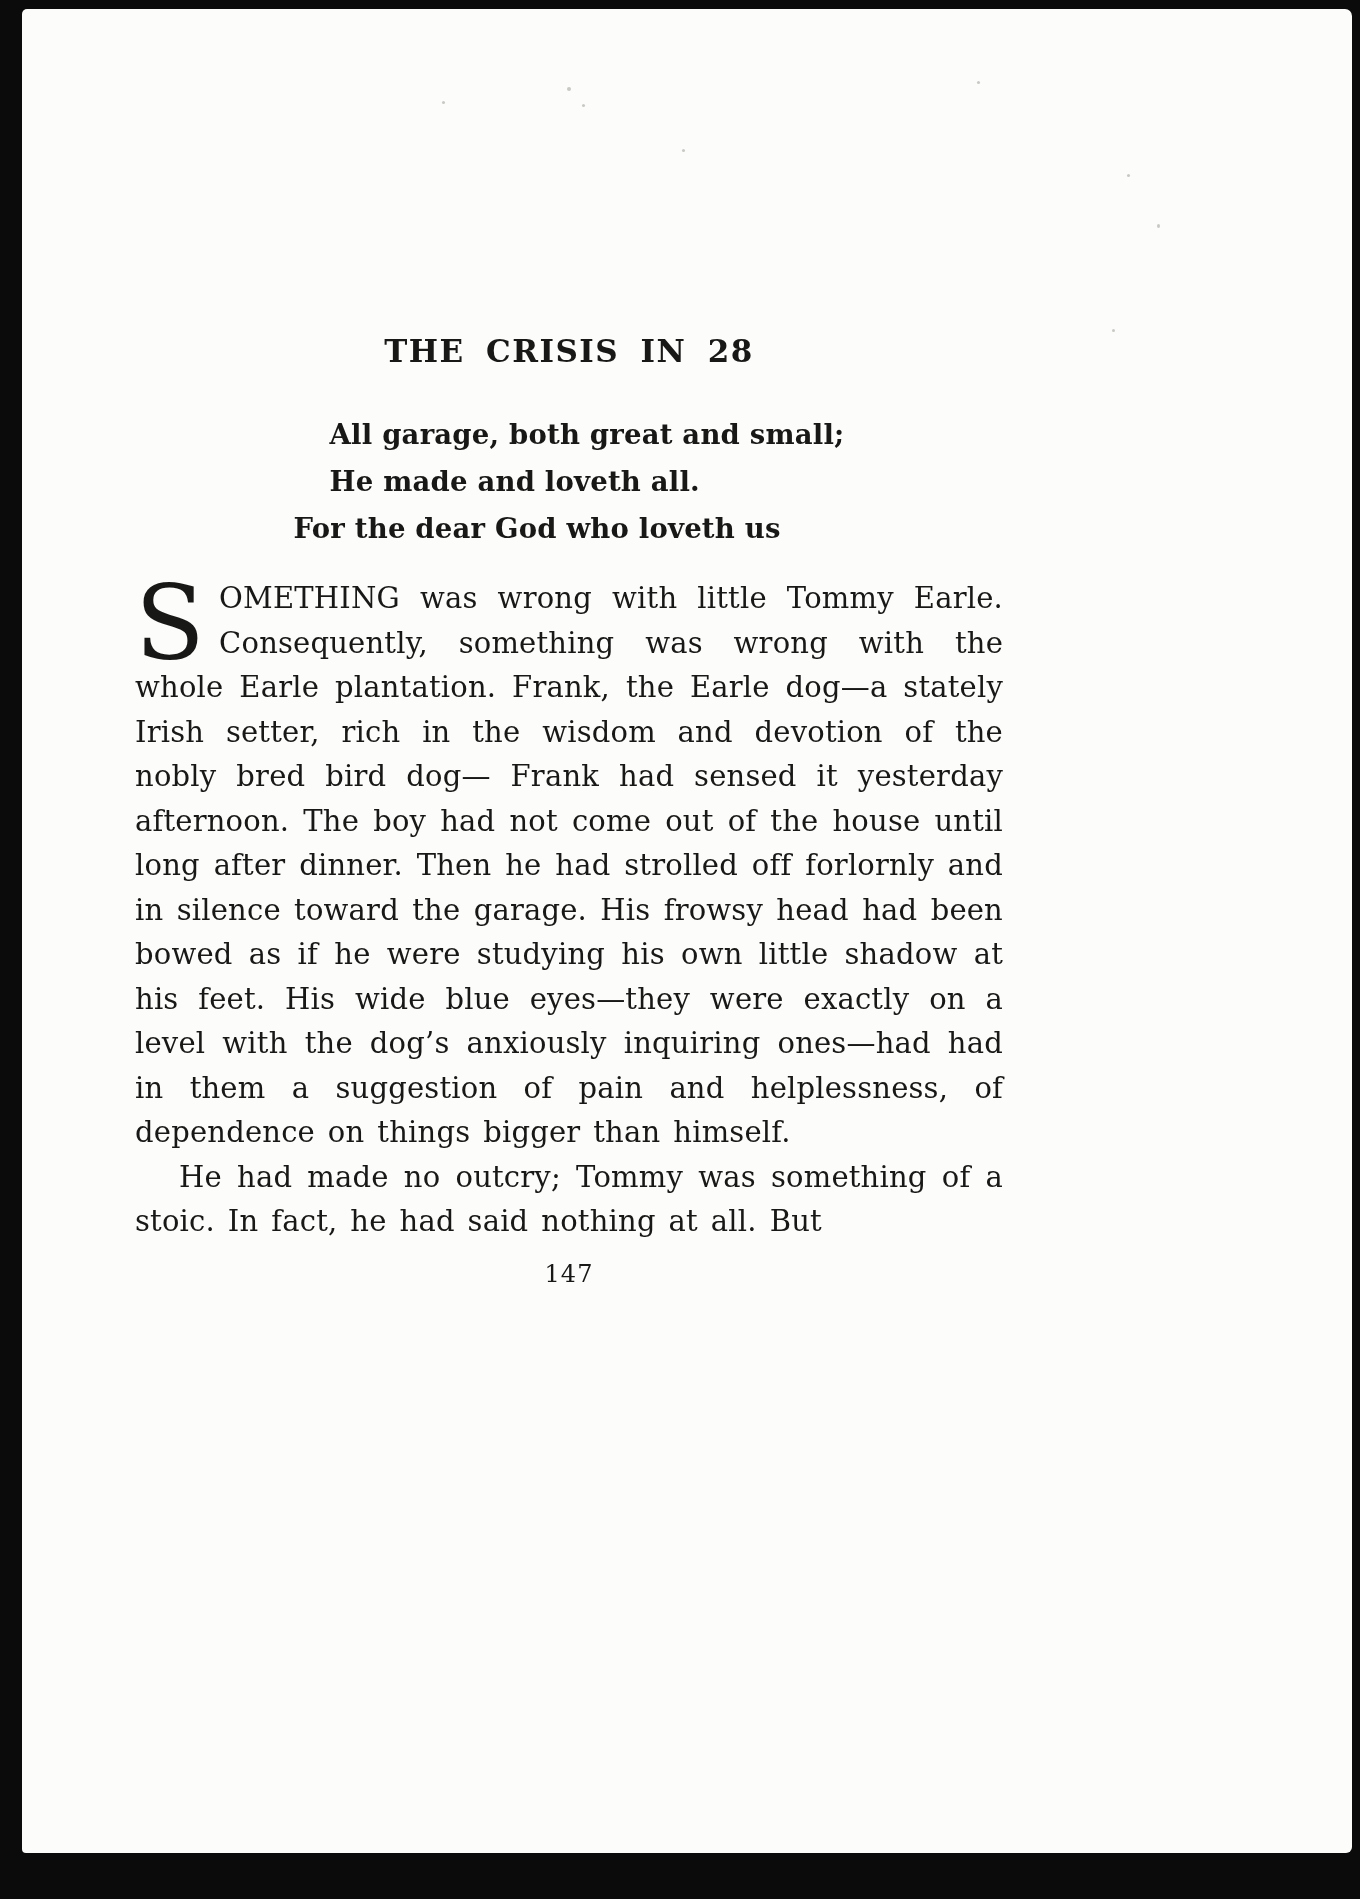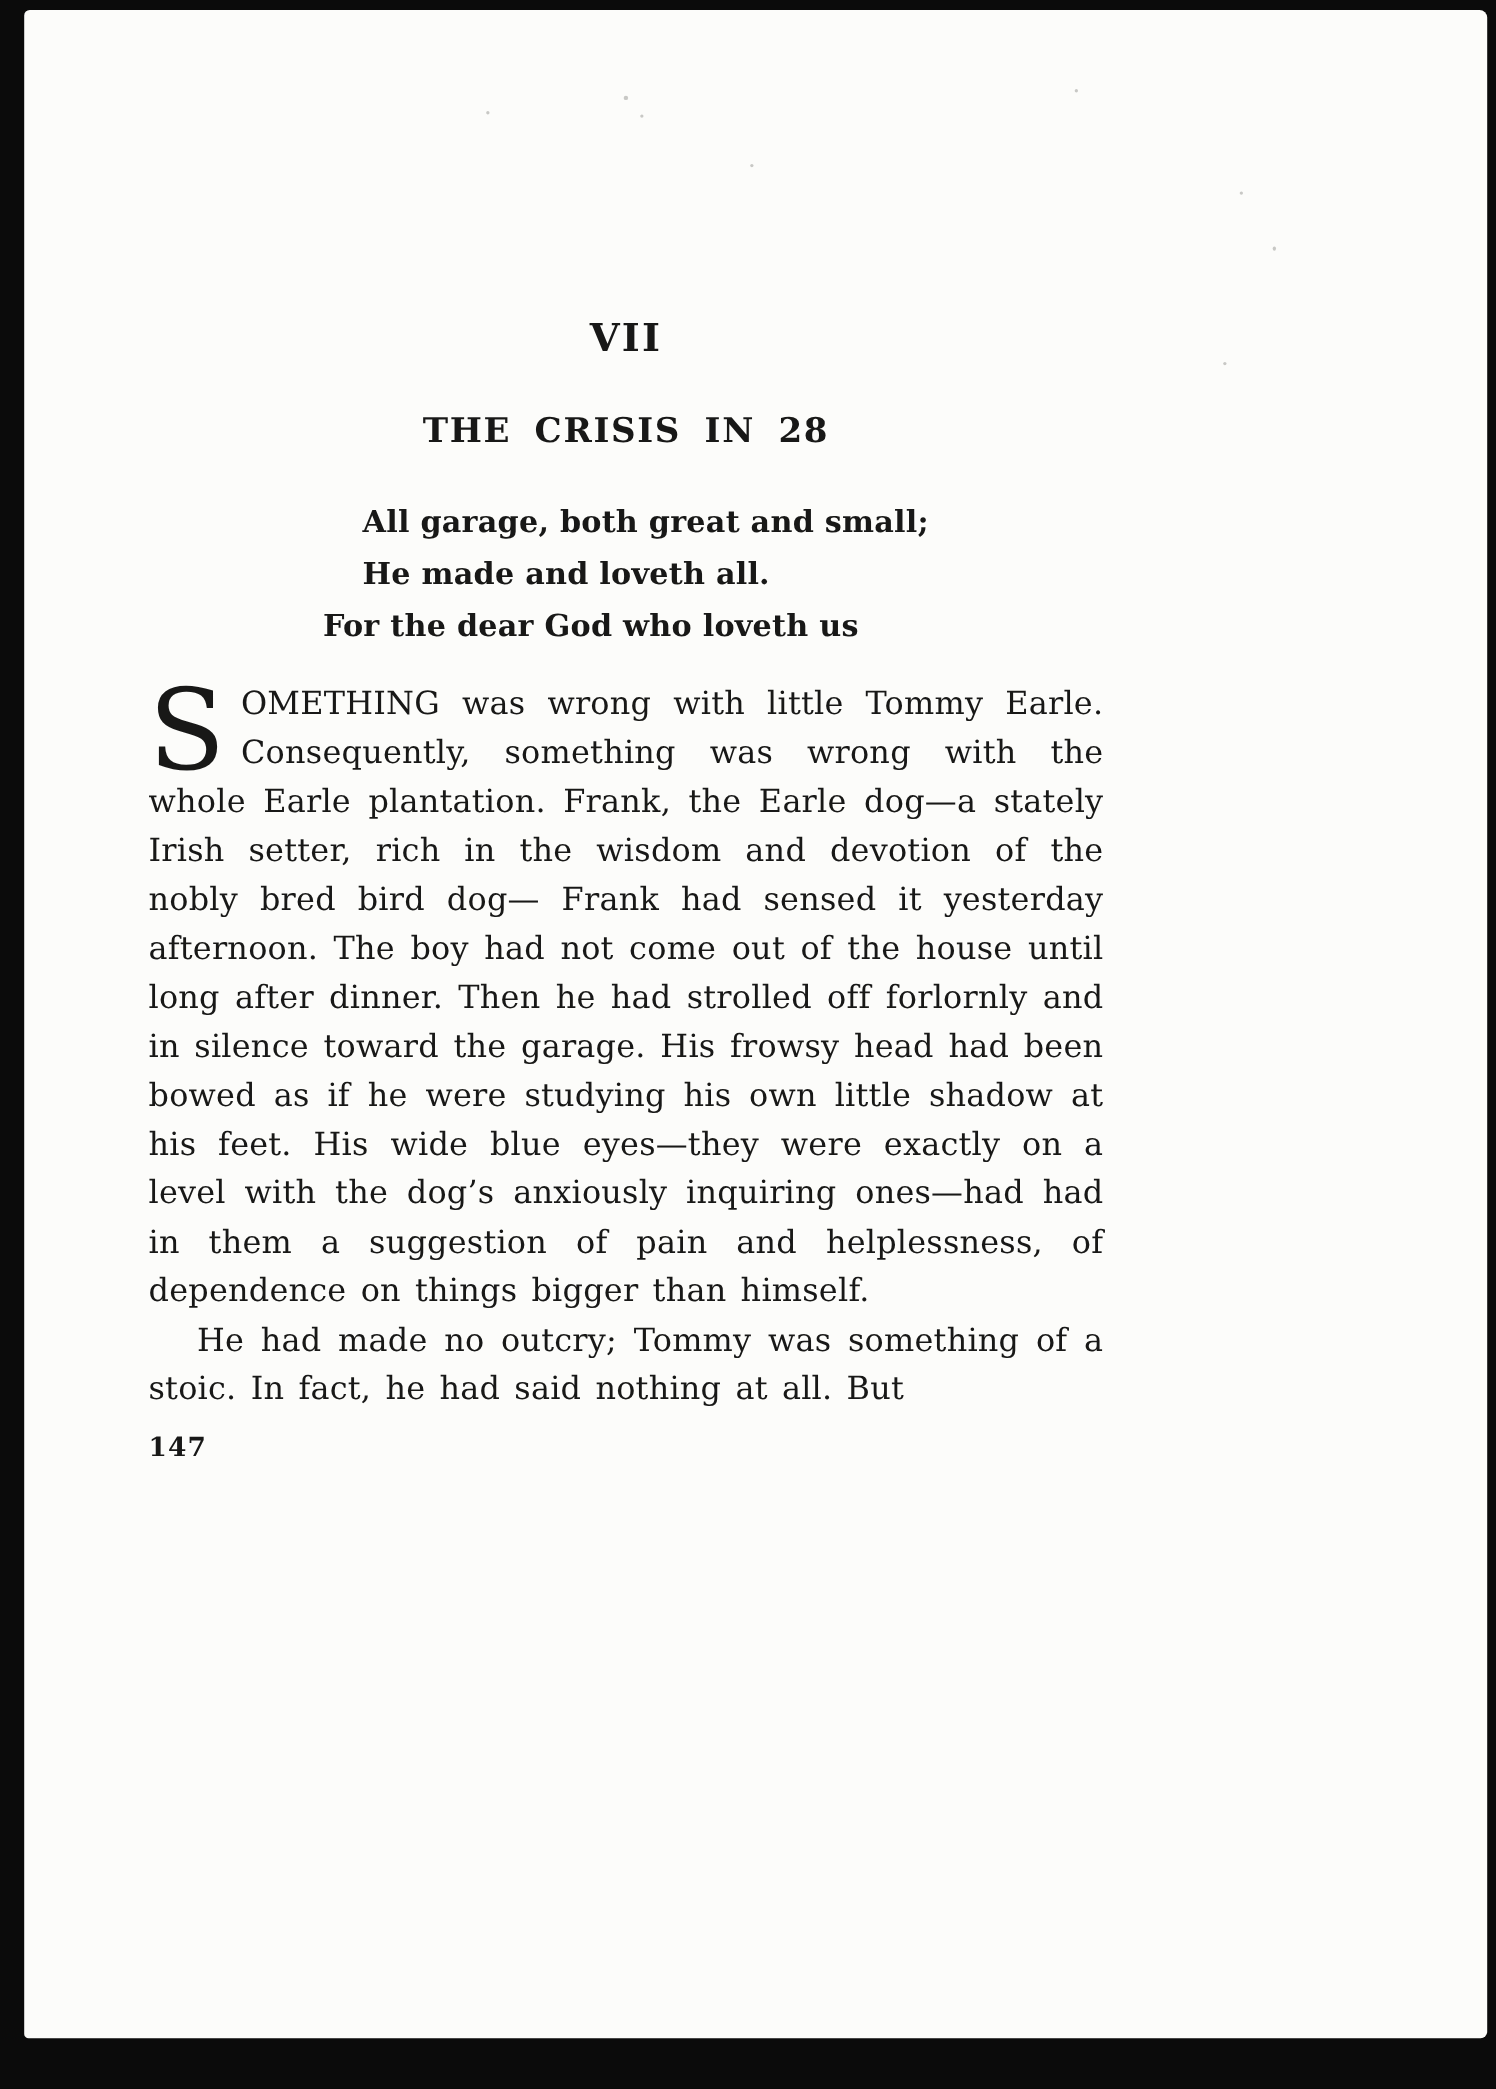--- a/index.html
+++ b/index.html
@@ -74,23 +74,23 @@
     text-indent: 44px;
   }
   .drop-cap {
     float: left;
     font-size: 102px;
     line-height: 80px;
     padding: 8px 14px 0 0;
   }
   .page-number {
     width: 868px;
-    text-align: left;
+    text-align: center;
     font-size: 24px;
-    font-weight: bold;
+    font-weight: normal;
     letter-spacing: 1px;
     margin-top: 16px;
   }
   
   .speck {
     position: absolute;
     background: #8a8a85;
     border-radius: 50%;
     opacity: 0.45;
   }
@@ -113,21 +113,20 @@
     <span class="speck s2"></span>
     <span class="speck s3"></span>
     <span class="speck s4"></span>
     <span class="speck s5"></span>
     <span class="speck s6"></span>
     <span class="speck s7"></span>
     <span class="speck s8"></span>
 
     <div class="content">
 
-      <div class="chapter-number">VII</div>
 
       <div class="chapter-title">THE CRISIS IN 28</div>
 
       <div class="epigraph">
         <div class="ep-line indent">All garage, both great and small;</div>
         <div class="ep-line indent">He made and loveth all.</div>
         <div class="ep-line">For the dear God who loveth us</div>
       </div>
 
       <p class="body-para first"><span class="drop-cap">S</span><span>OMETHING was wrong with little Tommy Earle.  Consequently, something was wrong with the whole Earle plantation.  Frank, the Earle dog—a stately Irish setter, rich in the wisdom and devotion of the nobly bred bird dog— Frank had sensed it yesterday afternoon.  The boy had not come out of the house until long after dinner.  Then he had strolled off forlornly and in silence toward the garage.  His frowsy head had been bowed as if he were studying his own little shadow at his feet.  His wide blue eyes—they were exactly on a level with the dog’s anxiously inquiring ones—had had in them a suggestion of pain and helplessness, of dependence on things bigger than himself.</span></p>

